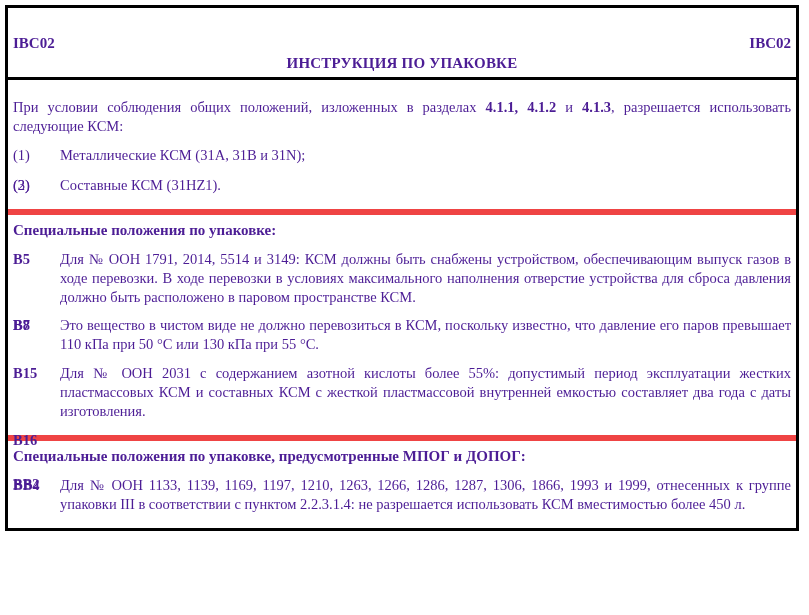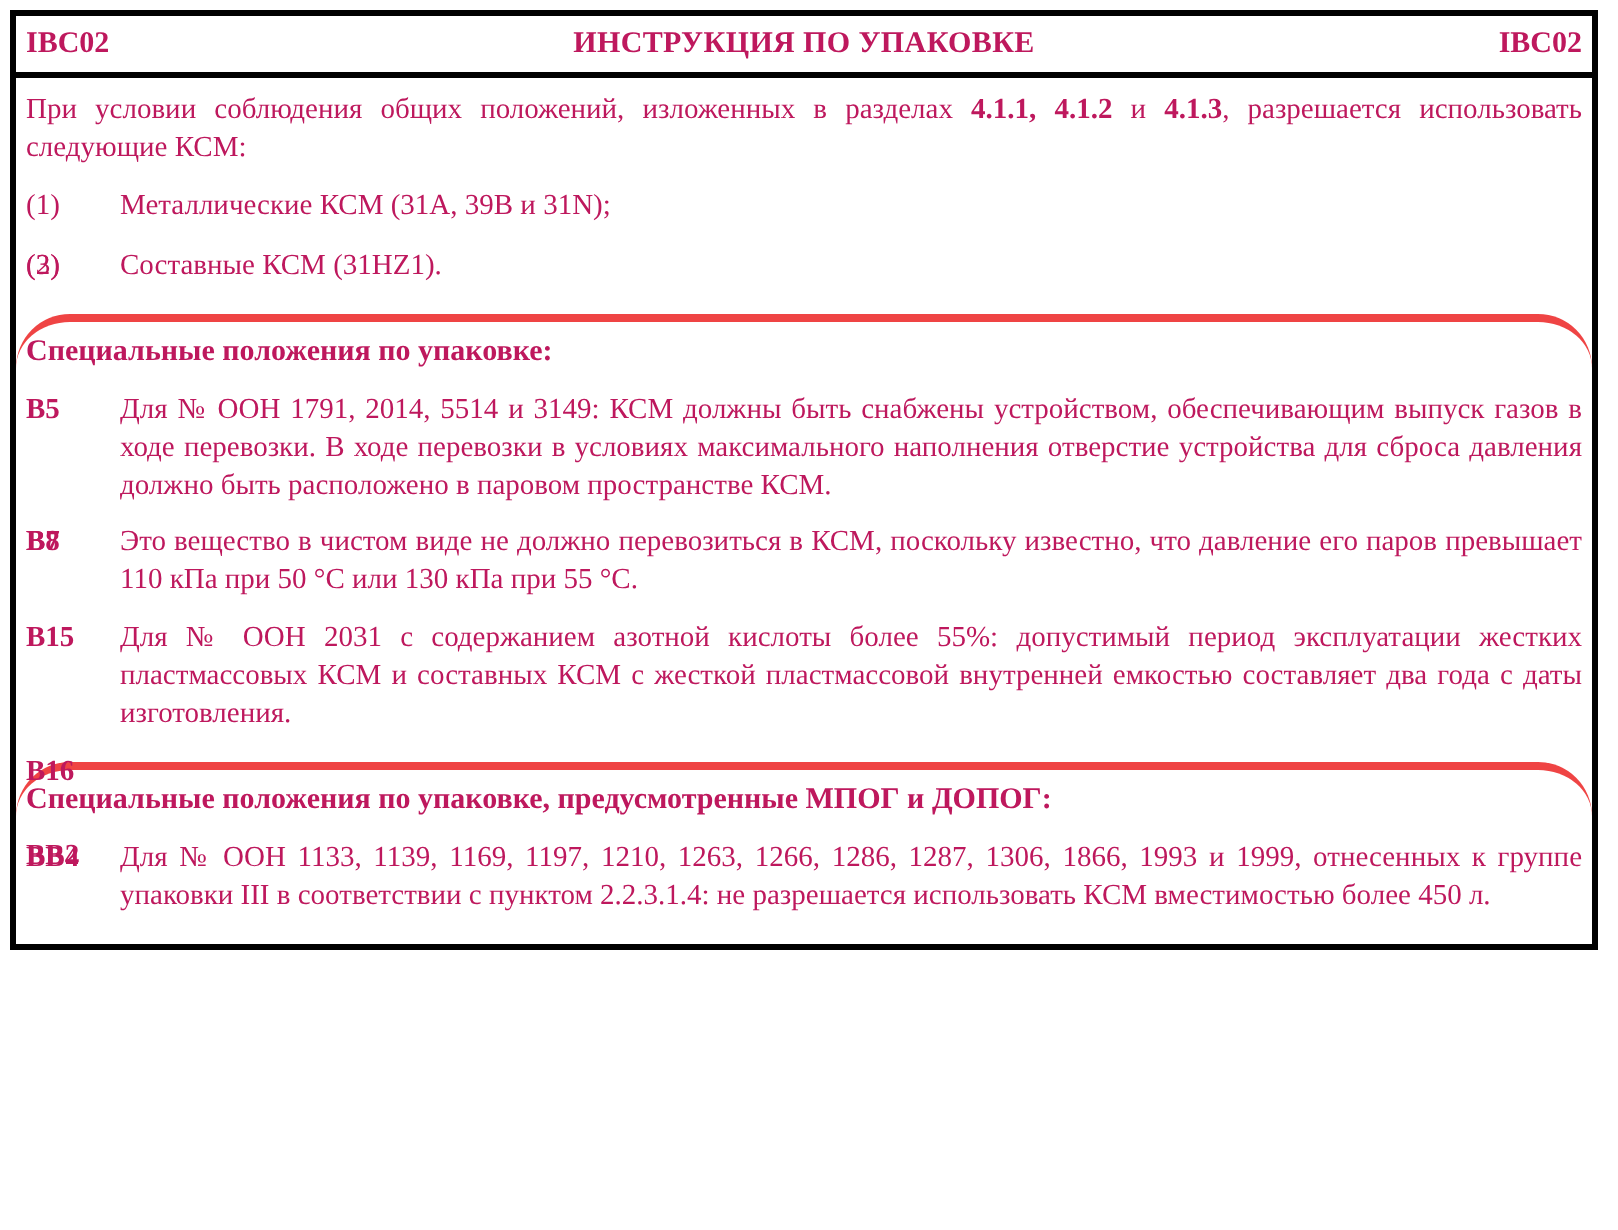--- a/index.html
+++ b/index.html
@@ -9,21 +9,21 @@
     width: 809px;
     height: 615px;
     overflow: hidden;
   }
   .page {
     position: relative;
     width: 809px;
     height: 439px;
     background: #ffffff;
     font-family: "Liberation Serif", serif;
-    color: #be185d;
+    color: #4c1d95;
     box-sizing: border-box;
   }
   .doc-table {
     position: absolute;
     left: 5px;
     top: 5px;
     width: 794px;
     box-sizing: border-box;
     border: 3px solid #000000;
     background: #ffffff;
@@ -32,36 +32,35 @@
     display: flex;
     align-items: center;
     box-sizing: border-box;
     border-bottom: 3px solid #000000;
     padding: 5px 5px;
     font-weight: bold;
     font-size: 15px;
     line-height: 1.2;
   }
   .hdr-code-left   { width: 120px; text-align: left; }
-  .hdr-title       { flex: 1; text-align: center; letter-spacing: 0.2px; }
+  .hdr-title       { flex: 1; text-align: center; letter-spacing: 0.2px; margin-top: 41px; }
   .hdr-code-right  { width: 120px; text-align: right; }
 
   .section {
     box-sizing: border-box;
     padding: 2px 5px 4px 5px;
     font-size: 14.5px;
     line-height: 1.3;
   }
   .section + .section {
-    border-top: 4px solid #ef4444;
-    border-radius: 27px;
+    border-top: 6px solid #ef4444;
   }
   .intro {
     text-align: justify;
-    margin: 5px 0 6px 0;
+    margin: 16px 0 6px 0;
   }
   .seg-bold { font-weight: bold; }
 
   .list-item {
     position: relative;
     padding-left: 47px;
     margin: 10px 0 11px 0;
   }
   .list-num {
     position: absolute;
@@ -99,21 +98,21 @@
       <span class="hdr-code-left">IBC02</span>
       <span class="hdr-title">ИНСТРУКЦИЯ ПО УПАКОВКЕ</span>
       <span class="hdr-code-right">IBC02</span>
     </div>
 
     <div class="section">
       <p class="intro"><span>При условии соблюдения общих положений, изложенных в разделах </span><span class="seg-bold">4.1.1, 4.1.2</span><span> и </span><span class="seg-bold">4.1.3</span><span>, разрешается использовать следующие КСМ:</span></p>
 
       <div class="list-item">
         <span class="list-num">(1)</span>
-        <span>Металлические КСМ (31A, 39B и 31N);</span>
+        <span>Металлические КСМ (31A, 31B и 31N);</span>
       </div>
       <div class="list-item">
         <span class="list-num">(2)</span>
       </div>
       <div class="list-item">
         <span class="list-num">(3)</span>
         <span>Составные КСМ (31HZ1).</span>
       </div>
     </div>
 

